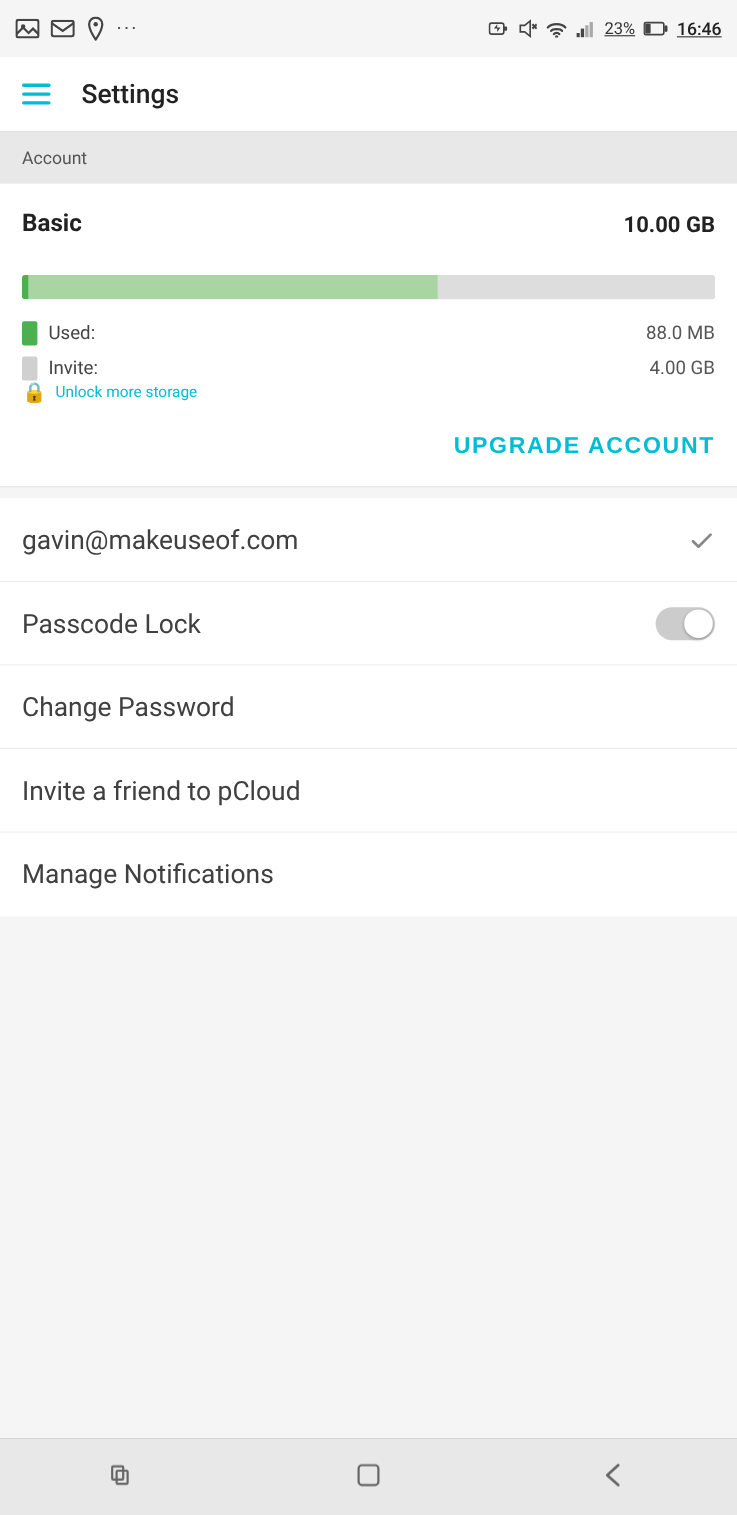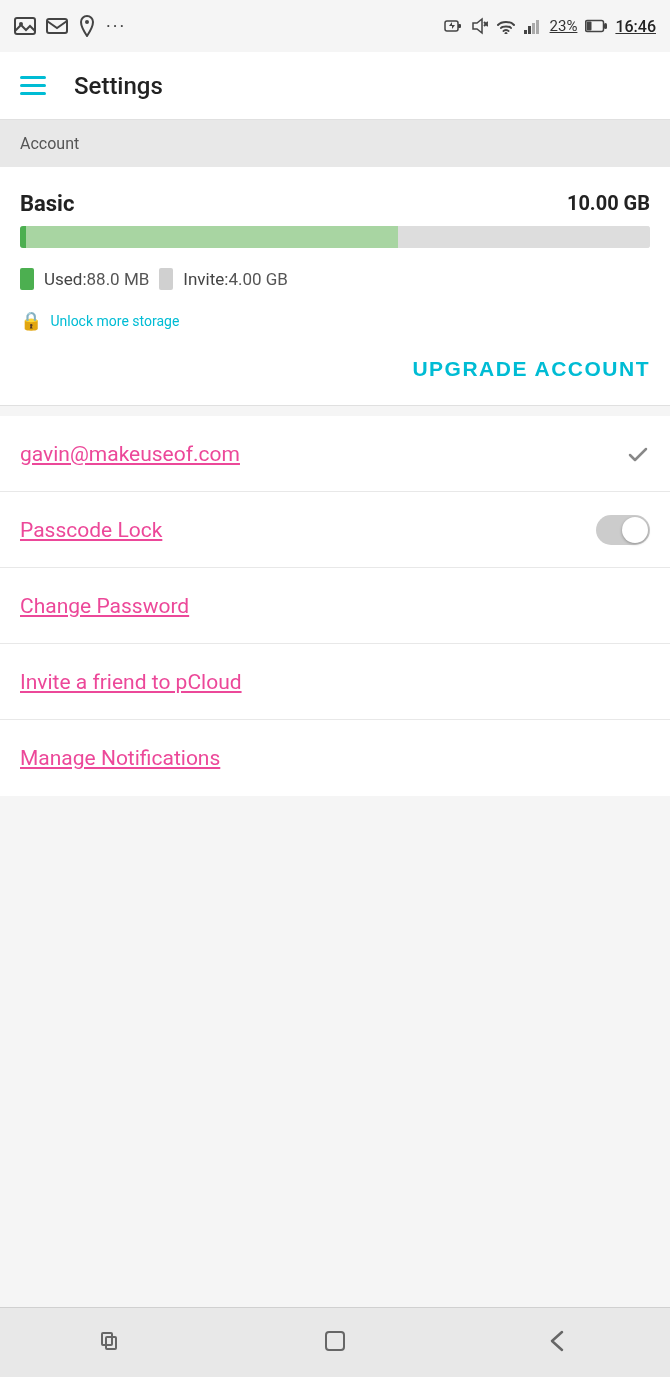--- a/index.html
+++ b/index.html
@@ -80,22 +80,22 @@
     .storage-card {
       background: #fff;
       padding: 24px 20px 20px 20px;
       border-bottom: 1px solid #e0e0e0;
       position: relative;
     }
 
     .storage-header {
       display: flex;
       justify-content: space-between;
-      align-items: flex-start;
-      margin-bottom: 10px;
+      align-items: flex-end;
+      margin-bottom: 34px;
     }
     .storage-plan {
       font-size: 22px;
       font-weight: 700;
       color: #222;
     }
     .storage-total {
       font-size: 20px;
       font-weight: 700;
       color: #222;
@@ -123,23 +123,22 @@
     }
     .progress-locked {
       width: 40%;
       background: #ddd;
       height: 100%;
     }
 
     
     .storage-stats {
       display: flex;
-      flex-direction: row;
+      flex-direction: column;
       gap: 10px;
-      margin-bottom: 20px;
     }
     .storage-stat-row {
       display: flex;
       align-items: center;
       justify-content: space-between;
     }
     .stat-left {
       display: flex;
       align-items: center;
       gap: 10px;
@@ -207,23 +206,22 @@
       padding: 0 20px;
       height: 76px;
       border-bottom: 1px solid #e8e8e8;
       background: #fff;
       cursor: pointer;
     }
     .list-item:last-child {
       border-bottom: none;
     }
     .list-item-label {
-      font-size: 21px;
-      color: #ec4899;
-      text-decoration: underline;
+      font-size: 24px;
+      color: #404040;
     }
 
     
     .toggle-track {
       width: 54px;
       height: 30px;
       background: #ccc;
       border-radius: 15px;
       position: relative;
       cursor: pointer;

